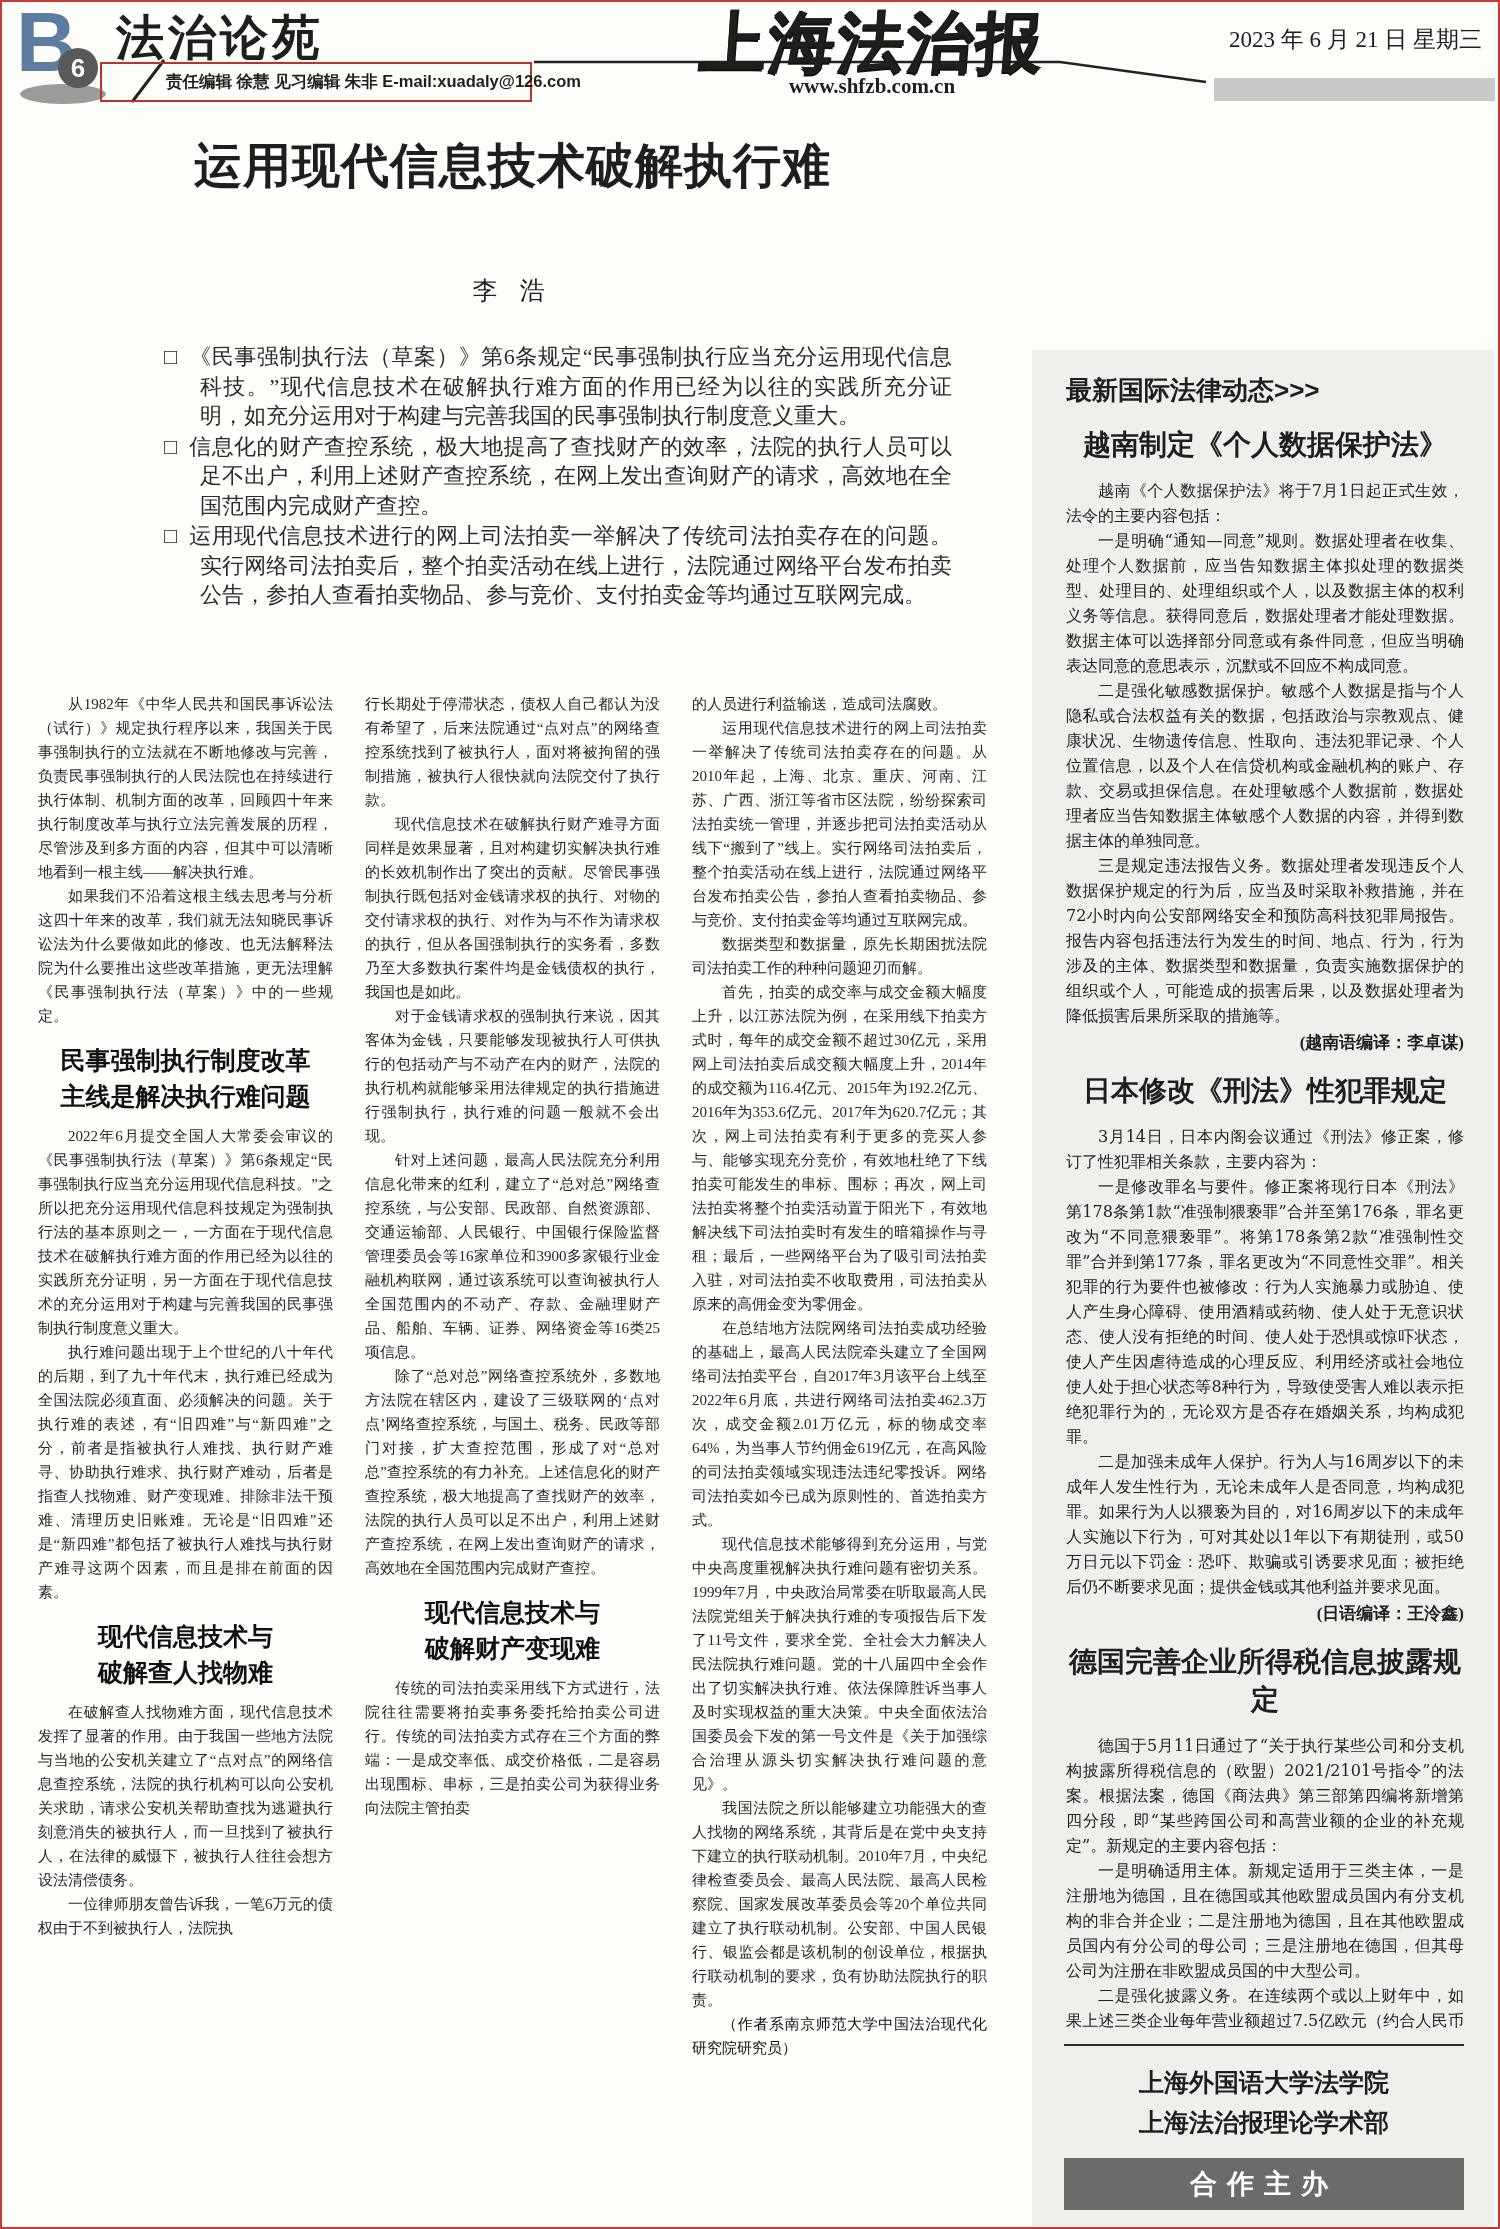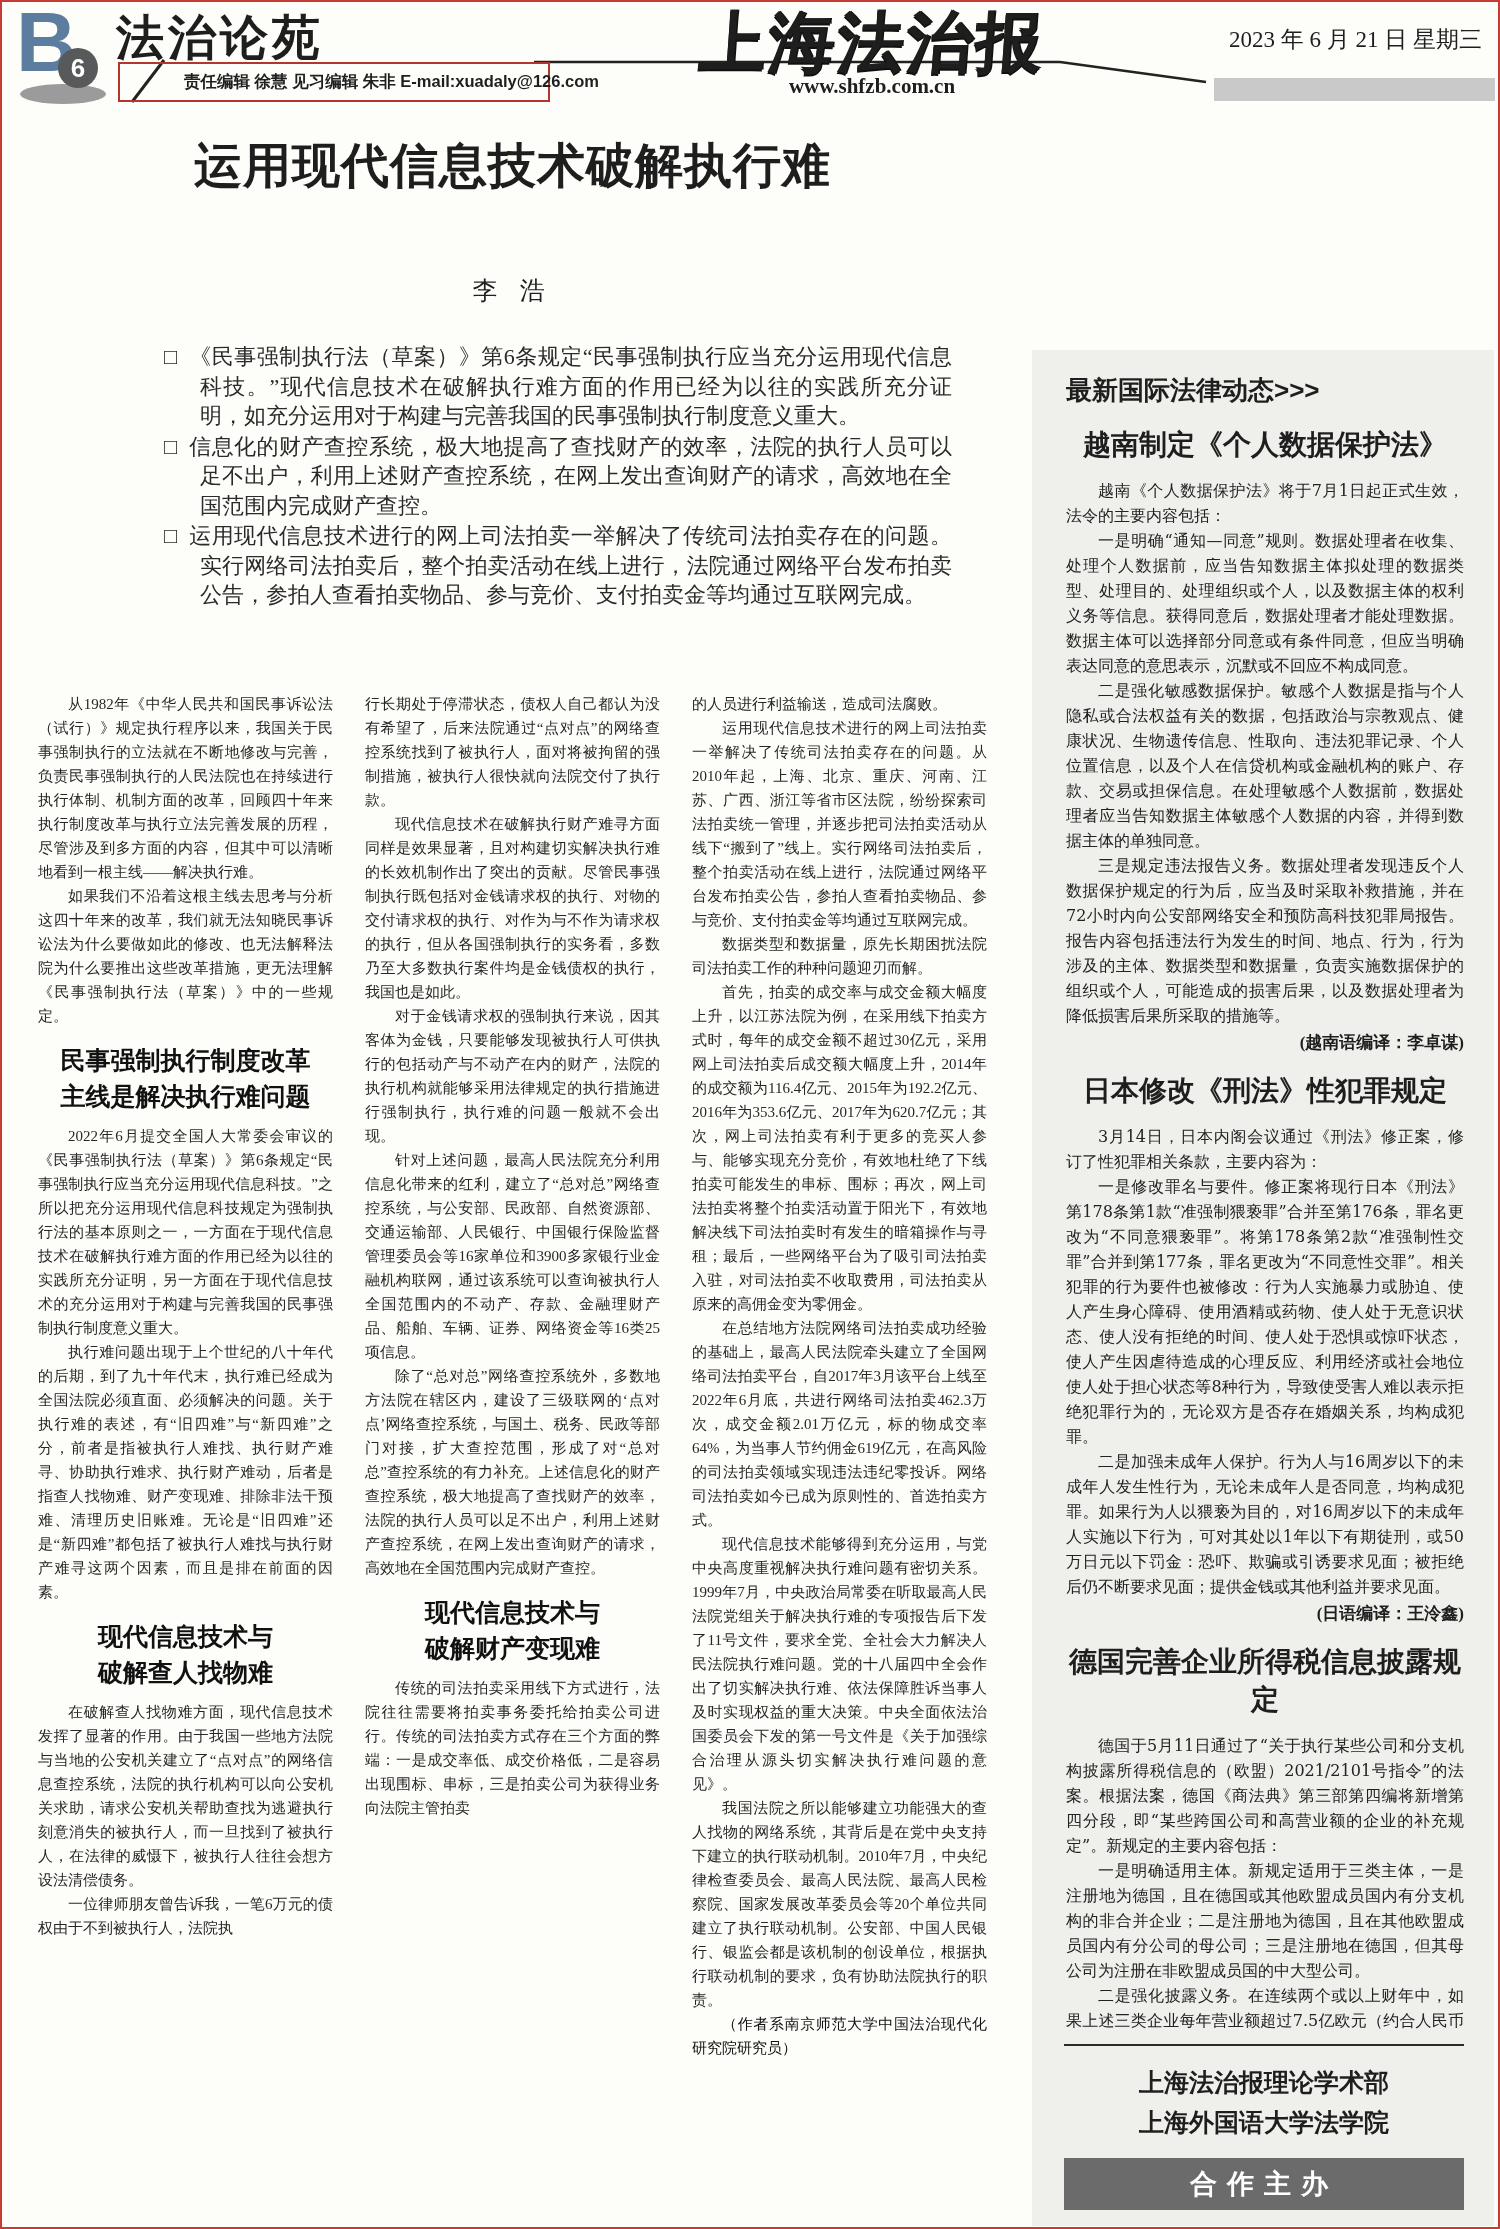--- a/index.html
+++ b/index.html
@@ -8,21 +8,21 @@
   #page{position:relative;width:1500px;height:2229px;background:#fdfdfa;color:#1e1e1e;
         border:2px solid #c63b33;box-sizing:border-box;overflow:hidden;margin:0 auto;}
   
   #b6-badge{position:absolute;left:12px;top:6px;width:96px;height:94px;}
   #b6-letter{position:absolute;left:2px;top:-14px;font-size:84px;font-weight:900;color:#5d7da0;}
   #b6-circle{position:absolute;left:44px;top:40px;width:40px;height:40px;border-radius:50%;
              background:#58595b;color:#fff;font-size:26px;font-weight:bold;
              display:flex;align-items:center;justify-content:center;}
   #b6-shadow{position:absolute;left:6px;top:76px;width:86px;height:20px;border-radius:50%;background:#9b9b9b;}
   #section-name{position:absolute;left:114px;top:4px;font-size:48px;font-weight:900;letter-spacing:4px;}
-  #editor-box{position:absolute;left:116px;top:60px;width:432px;height:40px;border:2px solid #b5352c;
+  #editor-box{position:absolute;left:98px;top:60px;width:432px;height:40px;border:2px solid #b5352c;
               box-sizing:border-box;display:flex;align-items:center;}
   #editor-text{margin-left:64px;font-size:16.5px;font-weight:bold;white-space:nowrap;}
   #masthead{position:absolute;left:640px;top:-4px;width:460px;text-align:center;font-size:66px;
             font-weight:900;letter-spacing:3px;transform:skewX(-4deg);
             text-shadow:1.5px 0 0 #111,0 1.5px 0 #111;}
   #site-url{position:absolute;left:640px;top:72px;width:460px;text-align:center;font-size:21px;font-weight:bold;}
   #page-date{position:absolute;left:1160px;top:22px;width:320px;text-align:right;font-size:23px;}
   #header-lines{position:absolute;left:0;top:0;width:1500px;height:110px;pointer-events:none;}
   #gray-bar{position:absolute;left:1212px;top:76px;width:281px;height:23px;background:#c9c9c9;}
   
@@ -157,18 +157,18 @@
             <div class="sb-title hei">德国完善企业所得税信息披露规定</div>
             <p class="sb-p">德国于5月11日通过了“关于执行某些公司和分支机构披露所得税信息的（欧盟）2021/2101号指令”的法案。根据法案，德国《商法典》第三部第四编将新增第四分段，即“某些跨国公司和高营业额的企业的补充规定”。新规定的主要内容包括：</p>
             <p class="sb-p">一是明确适用主体。新规定适用于三类主体，一是注册地为德国，且在德国或其他欧盟成员国内有分支机构的非合并企业；二是注册地为德国，且在其他欧盟成员国内有分公司的母公司；三是注册地在德国，但其母公司为注册在非欧盟成员国的中大型公司。</p>
             <p class="sb-p">二是强化披露义务。在连续两个或以上财年中，如果上述三类企业每年营业额超过7.5亿欧元（约合人民币58.6亿元），则企业应在公司登记册中披露上一财年的所得税信息，并在在公司网站免费公开德语版本。</p>
           </div>
         </div>
     </div>
   </div>
 
   <div id="sidebar-footer">
+    <div class="sf-line hei">上海外国语大学法学院</div>
     <div class="sf-line hei">上海法治报理论学术部</div>
-    <div class="sf-line hei">上海外国语大学法学院</div>
     <div id="coop-button" class="hei">合作主办</div>
   </div>
 
 </div>
 
 </body></html>

